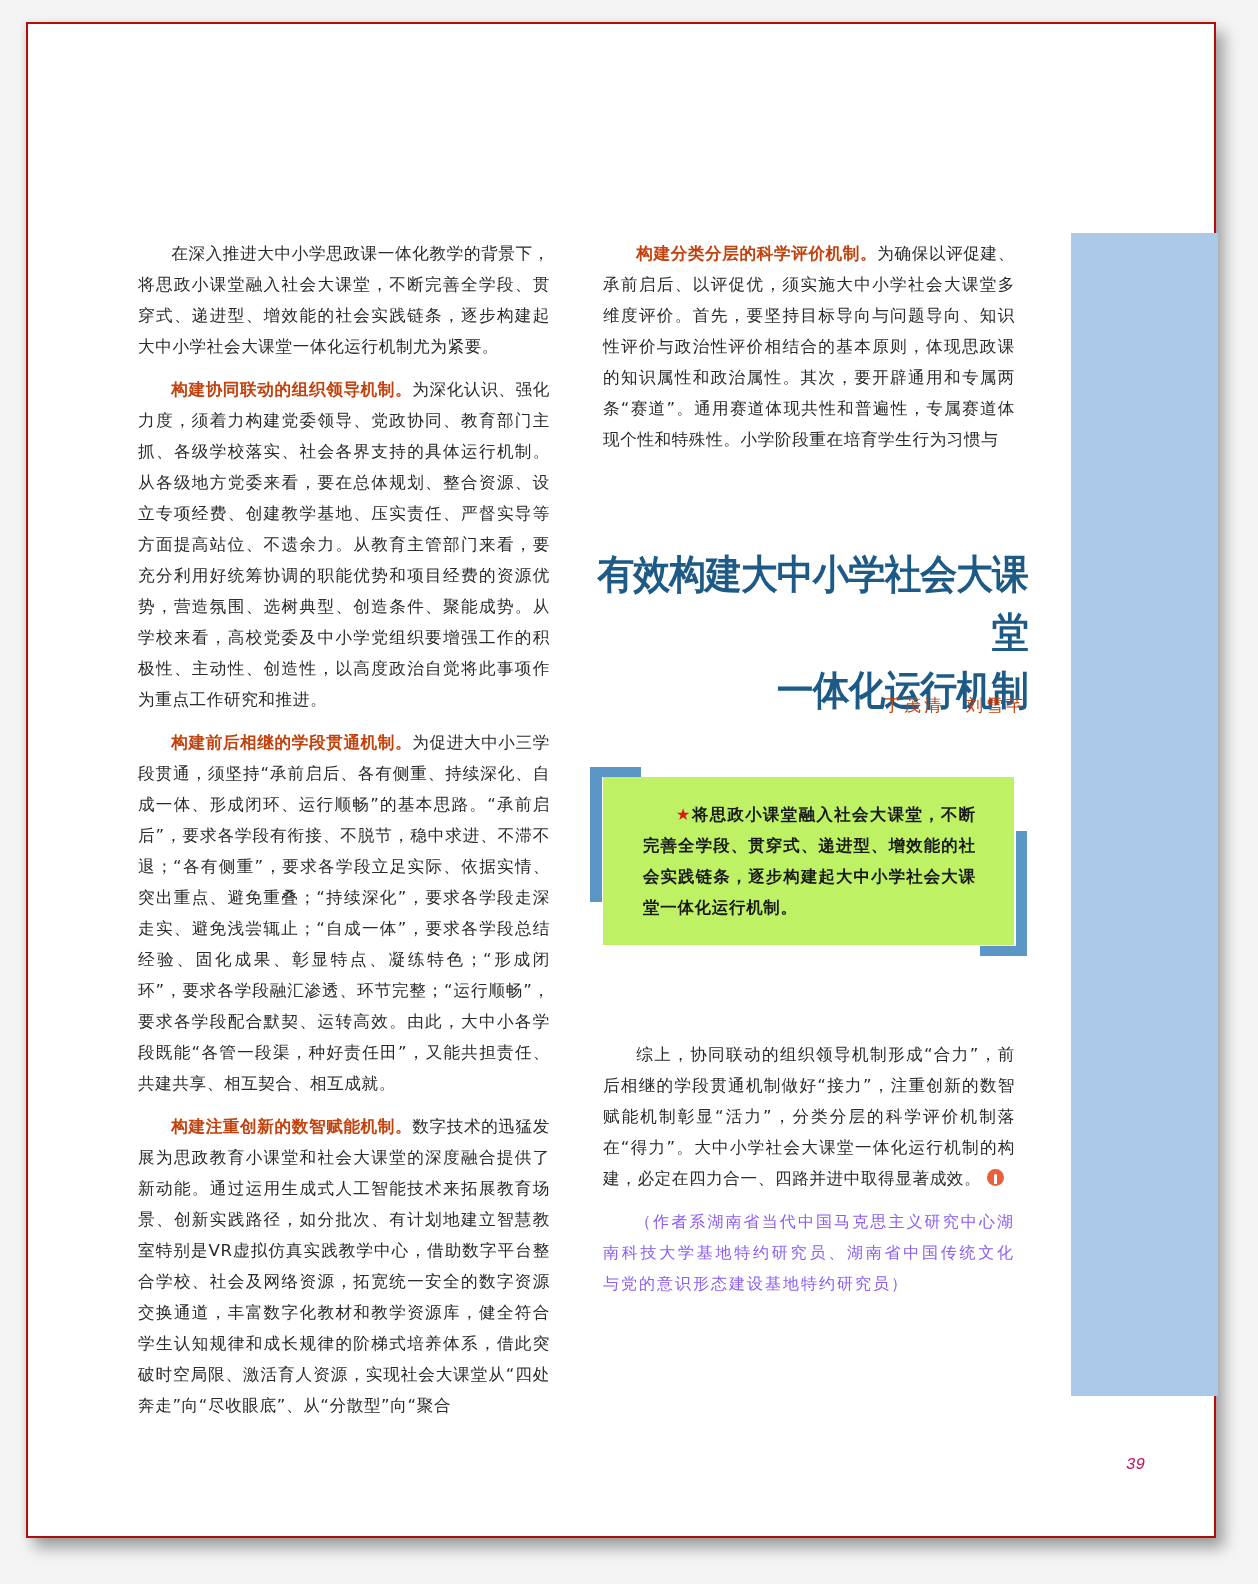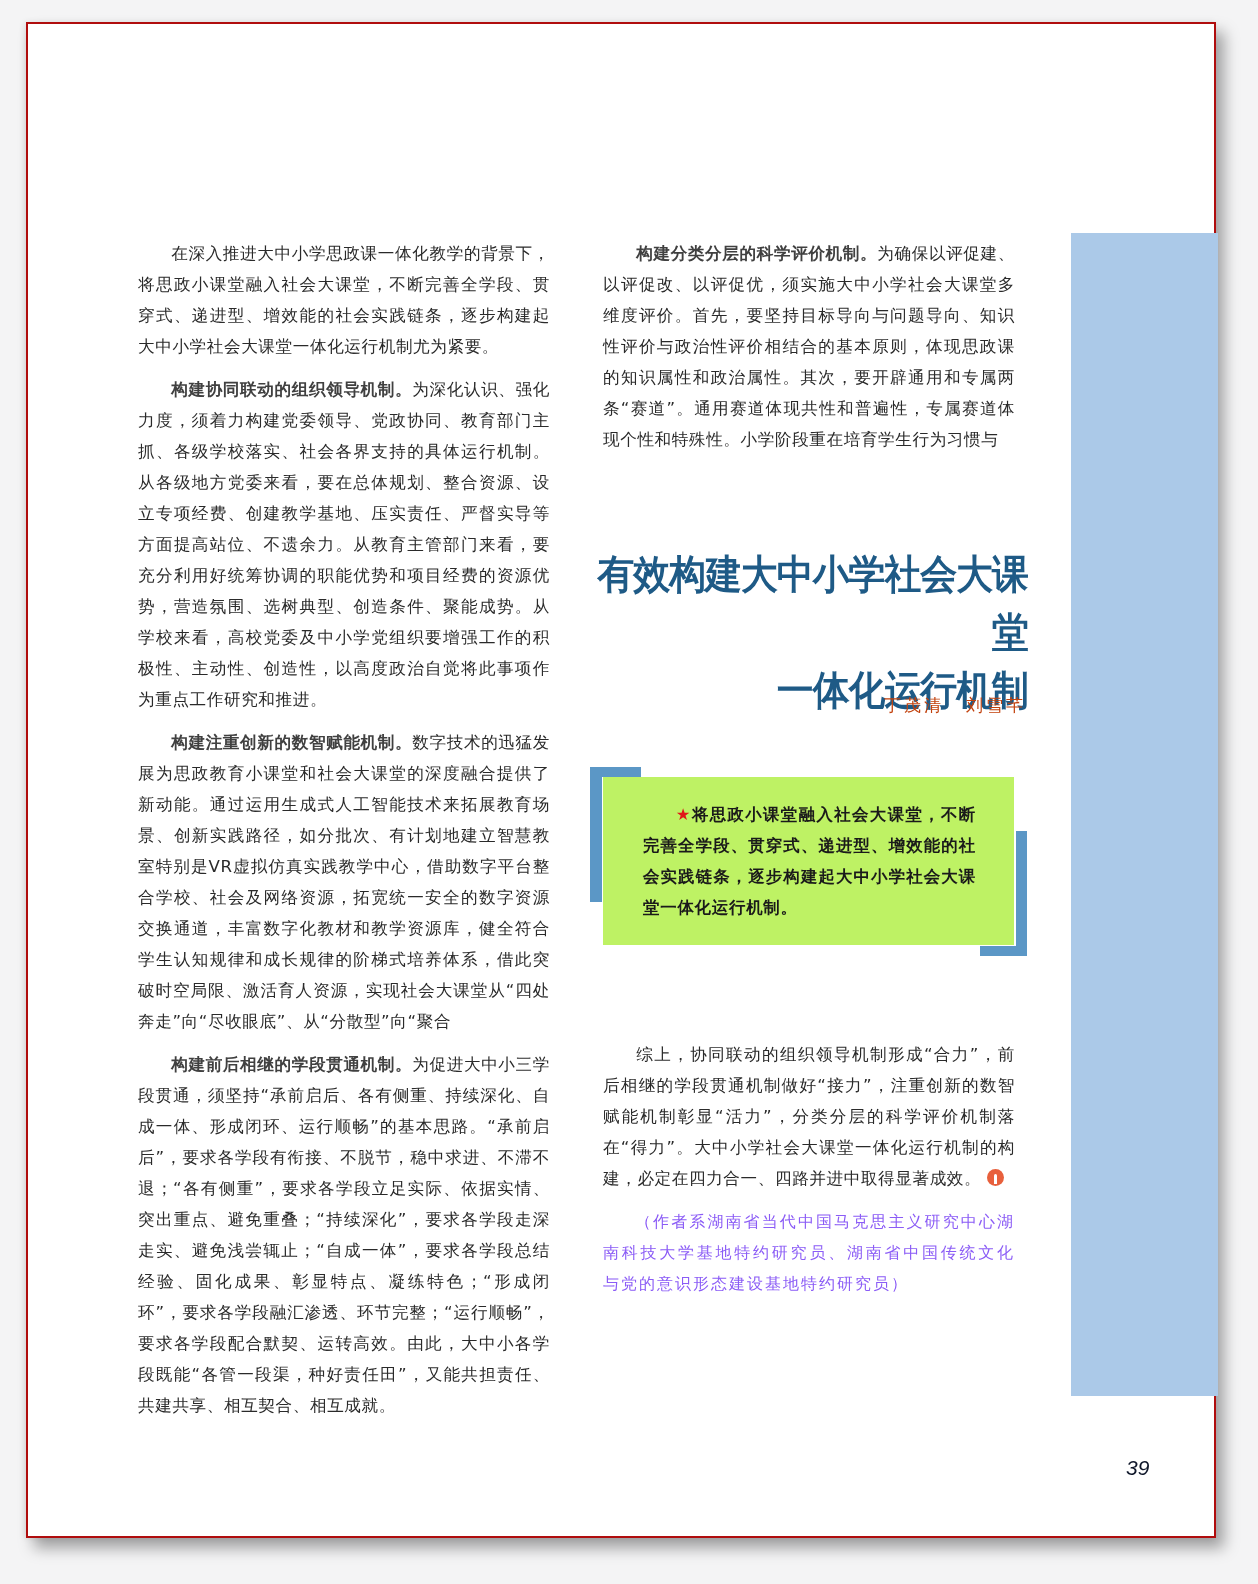--- a/index.html
+++ b/index.html
@@ -16,21 +16,21 @@
   .side-bar {
     position:absolute; left:1071px; top:233px; width:147px; height:1163px;
     background:#abc9e8;
   }
   .col {
     position:absolute; font-size:16.6px; line-height:31px; color:#2a2a2a;
     letter-spacing:0.6px; text-align:justify;
   }
   .col p { margin:12px; }
   .col p.indent { text-indent:2em; }
-  .col b { font-weight:bold; color:#404040; }
+  .col b { font-weight:bold; color:#c2410c; }
   .col-left { left:126px; top:226px; width:436px; }
   .col-right-top { left:591px; top:226px; width:436px; }
   .col-right-bottom { left:591px; top:1027px; width:436px; }
   .title {
     position:absolute; left:560px; top:545px; width:468px; text-align:right;
     font-family:"DejaVu Serif", serif; font-weight:bold; color:#1e5a86;
     font-size:40px; line-height:58px; letter-spacing:-1px;
     transform:scaleX(0.92); transform-origin:right center;
   }
   .authors {
@@ -55,39 +55,39 @@
   }
   .end-mark {
     display:inline-block; width:17px; height:17px; border-radius:50%;
     background:#e8603c; vertical-align:-2px; margin-left:6px; position:relative;
   }
   .end-mark::after {
     content:""; position:absolute; left:7px; top:5px; width:3px; height:10px;
     background:#fff; border-radius:2px 2px 0 0;
   }
   .page-number {
-    position:absolute; left:1126px; top:1456px; font-family:Liberation Sans, sans-serif;
-    font-style:italic; font-size:21px; color:#0f172a;
+    position:absolute; left:1126px; top:1456px; font-family:Liberation Mono, monospace;
+    font-style:italic; font-size:16px; color:#be185d;
   }
 </style>
 </head>
 <body>
 
 <div class="page"></div>
 <div class="side-bar"></div>
 
 <div class="col col-left">
   <p class="indent"><span>在深入推进大中小学思政课一体化教学的背景下，将思政小课堂融入社会大课堂，不断完善全学段、贯穿式、递进型、增效能的社会实践链条，逐步构建起大中小学社会大课堂一体化运行机制尤为紧要。</span></p>
   <p class="indent"><b>构建协同联动的组织领导机制。</b><span>为深化认识、强化力度，须着力构建党委领导、党政协同、教育部门主抓、各级学校落实、社会各界支持的具体运行机制。从各级地方党委来看，要在总体规划、整合资源、设立专项经费、创建教学基地、压实责任、严督实导等方面提高站位、不遗余力。从教育主管部门来看，要充分利用好统筹协调的职能优势和项目经费的资源优势，营造氛围、选树典型、创造条件、聚能成势。从学校来看，高校党委及中小学党组织要增强工作的积极性、主动性、创造性，以高度政治自觉将此事项作为重点工作研究和推进。</span></p>
+  <p class="indent"><b>构建前后相继的学段贯通机制。</b><span>为促进大中小三学段贯通，须坚持“承前启后、各有侧重、持续深化、自成一体、形成闭环、运行顺畅”的基本思路。“承前启后”，要求各学段有衔接、不脱节，稳中求进、不滞不退；“各有侧重”，要求各学段立足实际、依据实情、突出重点、避免重叠；“持续深化”，要求各学段走深走实、避免浅尝辄止；“自成一体”，要求各学段总结经验、固化成果、彰显特点、凝练特色；“形成闭环”，要求各学段融汇渗透、环节完整；“运行顺畅”，要求各学段配合默契、运转高效。由此，大中小各学段既能“各管一段渠，种好责任田”，又能共担责任、共建共享、相互契合、相互成就。</span></p>
   <p class="indent"><b>构建注重创新的数智赋能机制。</b><span>数字技术的迅猛发展为思政教育小课堂和社会大课堂的深度融合提供了新动能。通过运用生成式人工智能技术来拓展教育场景、创新实践路径，如分批次、有计划地建立智慧教室特别是VR虚拟仿真实践教学中心，借助数字平台整合学校、社会及网络资源，拓宽统一安全的数字资源交换通道，丰富数字化教材和教学资源库，健全符合学生认知规律和成长规律的阶梯式培养体系，借此突破时空局限、激活育人资源，实现社会大课堂从“四处奔走”向“尽收眼底”、从“分散型”向“聚合</span></p>
-  <p class="indent"><b>构建前后相继的学段贯通机制。</b><span>为促进大中小三学段贯通，须坚持“承前启后、各有侧重、持续深化、自成一体、形成闭环、运行顺畅”的基本思路。“承前启后”，要求各学段有衔接、不脱节，稳中求进、不滞不退；“各有侧重”，要求各学段立足实际、依据实情、突出重点、避免重叠；“持续深化”，要求各学段走深走实、避免浅尝辄止；“自成一体”，要求各学段总结经验、固化成果、彰显特点、凝练特色；“形成闭环”，要求各学段融汇渗透、环节完整；“运行顺畅”，要求各学段配合默契、运转高效。由此，大中小各学段既能“各管一段渠，种好责任田”，又能共担责任、共建共享、相互契合、相互成就。</span></p>
 </div>
 
 <div class="col col-right-top">
-  <p class="indent"><b>构建分类分层的科学评价机制。</b><span>为确保以评促建、以评促改、以评促优，须实施大中小学社会大课堂多维度评价。首先，要坚持目标导向与问题导向、知识性评价与政治性评价相结合的基本原则，体现思政课的知识属性和政治属性。其次，要开辟通用和专属两条“赛道”。通用赛道体现共性和普遍性，专属赛道体现个性和特殊性。小学阶段重在培育学生行为习惯与</span></p>
+  <p class="indent"><b>构建分类分层的科学评价机制。</b><span>为确保以评促建、承前启后、以评促优，须实施大中小学社会大课堂多维度评价。首先，要坚持目标导向与问题导向、知识性评价与政治性评价相结合的基本原则，体现思政课的知识属性和政治属性。其次，要开辟通用和专属两条“赛道”。通用赛道体现共性和普遍性，专属赛道体现个性和特殊性。小学阶段重在培育学生行为习惯与</span></p>
 </div>
 
 <div class="title">
   <div>有效构建大中小学社会大课堂</div>
   <div>一体化运行机制</div>
 </div>
 <div class="authors">
   <span>丁茂清</span><span>刘雪芊</span>
 </div>
 

